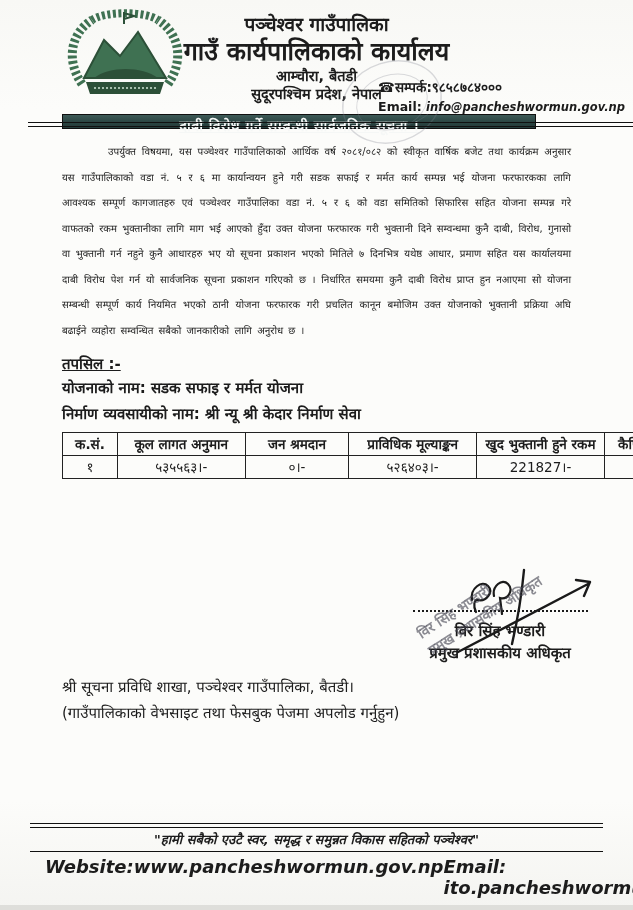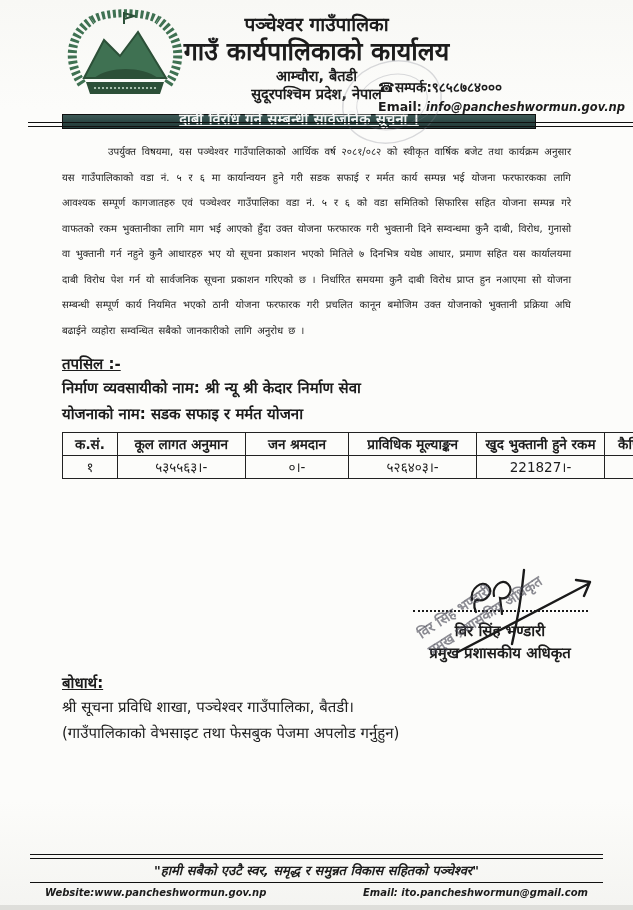--- a/index.html
+++ b/index.html
@@ -22,21 +22,21 @@
   .email-line { font-size:12.5px; font-weight:bold; margin-top:3px; }
   .email-line .val { font-style:italic; font-size:11.5px; }
   .double-rule { border-top:1.5px solid #111; border-bottom:1.5px solid #111; height:5px; }
   .rule-top { position:absolute; left:28px; right:0; top:122px; }
   
   .faint-stamp { position:absolute; left:330px; top:52px; width:120px; height:100px; opacity:.28; pointer-events:none; }
   
   .title-bar {
     margin:12px 97px 0 62px; height:15px;
     background:linear-gradient(180deg,#3d5a57 0%, #2b4542 55%, #243b39 100%);
-    border:1px solid #101010; display:flex; align-items:flex-end; justify-content:center;
+    border:1px solid #101010; display:flex; align-items:flex-start; justify-content:center;
   }
   .title-bar span { color:#f5f7f6; font-weight:bold; font-size:14.5px; text-decoration:underline; letter-spacing:.3px; }
   .pub-date { text-align:center; margin-top:13px; font-size:15px; font-weight:bold; }
   .pub-date span { text-decoration:underline; }
   
   .body-text {
     margin:10px 62px 0 62px; font-size:10px; line-height:25.5px;
     text-align:justify; text-indent:46px; word-spacing:2px;
   }
   .tapsil { margin:10px 0 0 62px; font-size:15px; font-weight:bold; text-decoration:underline; }
@@ -63,21 +63,21 @@
   
   .cc-block { position:absolute; left:62px; top:672px; font-size:15px; }
   .cc-head { font-weight:bold; text-decoration:underline; }
   .cc-line { margin-top:5px; line-height:21px; }
   
   .footer { position:absolute; left:0; right:0; bottom:12px; }
   .rule-a { margin:0 30px; }
   .motto { text-align:center; font-size:13px; font-weight:bold; font-style:italic; padding:2px 0 3px 0; }
   .rule-b { margin:0 30px; border-top:1.5px solid #111; }
   .foot-row { display:flex; justify-content:space-between; padding:4px 45px 0 45px; }
-  .foot-item { font-size:10px; font-weight:bold; font-style:italic; }
+  .foot-item { font-size:18px; font-weight:bold; font-style:italic; }
   .scan-edge { position:absolute; left:0; right:0; bottom:0; height:5px; background:rgba(120,120,115,.18); }
 </style>
 </head>
 <body>
 
 <div class="page">
 
   <div class="header">
 
     <svg class="logo" viewBox="0 0 122 100">
@@ -122,22 +122,22 @@
   </div>
 
   <div class="title-bar">
     <span>दाबी विरोध गर्ने सम्बन्धी सार्वजनिक सूचना ।</span>
   </div>
 
 
   <p class="body-text">उपर्युक्त विषयमा, यस पञ्चेश्वर गाउँपालिकाको आर्थिक वर्ष २०८१/०८२ को स्वीकृत वार्षिक बजेट तथा कार्यक्रम अनुसार यस गाउँपालिकाको वडा नं. ५ र ६ मा कार्यान्वयन हुने गरी सडक सफाई र मर्मत कार्य सम्पन्न भई योजना फरफारकका लागि आवश्यक सम्पूर्ण कागजातहरु एवं पञ्चेश्वर गाउँपालिका वडा नं. ५ र ६ को वडा समितिको सिफारिस सहित योजना सम्पन्न गरे वाफतको रकम भुक्तानीका लागि माग भई आएको हुँदा उक्त योजना फरफारक गरी भुक्तानी दिने सम्वन्धमा कुनै दाबी, विरोध, गुनासो वा भुक्तानी गर्न नहुने कुनै आधारहरु भए यो सूचना प्रकाशन भएको मितिले ७ दिनभित्र यथेष्ठ आधार, प्रमाण सहित यस कार्यालयमा दाबी विरोध पेश गर्न यो सार्वजनिक सूचना प्रकाशन गरिएको छ । निर्धारित समयमा कुनै दाबी विरोध प्राप्त हुन नआएमा सो योजना सम्बन्धी सम्पूर्ण कार्य नियमित भएको ठानी योजना फरफारक गरी प्रचलित कानून बमोजिम उक्त योजनाको भुक्तानी प्रक्रिया अघि बढाईने व्यहोरा सम्वन्धित सबैको जानकारीको लागि अनुरोध छ ।</p>
 
   <div class="tapsil">तपसिल :-</div>
+  <div class="detail-line">योजनाको नाम: सडक सफाइ र मर्मत योजना</div>
   <div class="detail-line">निर्माण व्यवसायीको नाम: श्री न्यू श्री केदार निर्माण सेवा</div>
-  <div class="detail-line">योजनाको नाम: सडक सफाइ र मर्मत योजना</div>
 
   <table class="claims">
     <colgroup>
       <col class="c0">
         <col class="c1">
         <col class="c2">
         <col class="c3">
         <col class="c4">
         <col class="c5">
     </colgroup>
@@ -173,21 +173,20 @@
     <span class="sig-dots"></span>
     <div class="sig-name">विर सिंह भण्डारी</div>
     <div class="sig-title">प्रमुख प्रशासकीय अधिकृत</div>
     <div class="sig-stamp">
       <div>विर सिंह भण्डारी</div>
       <div>प्रमुख प्रशासकीय अधिकृत</div>
     </div>
   </div>
 
   <div class="cc-block">
-    <div class="cc-head">बोधार्थ:</div>
     <div class="cc-line">श्री सूचना प्रविधि शाखा, पञ्चेश्वर गाउँपालिका, बैतडी।</div>
     <div class="cc-line">(गाउँपालिकाको वेभसाइट तथा फेसबुक पेजमा अपलोड गर्नुहुन)</div>
   </div>
 
   <div class="footer">
     <div class="double-rule rule-a"></div>
     <div class="motto">"हामी सबैको एउटै स्वर, समृद्ध र समुन्नत विकास सहितको पञ्चेश्वर"</div>
     <div class="rule-b"></div>
     <div class="foot-row">
       <div class="foot-item">

